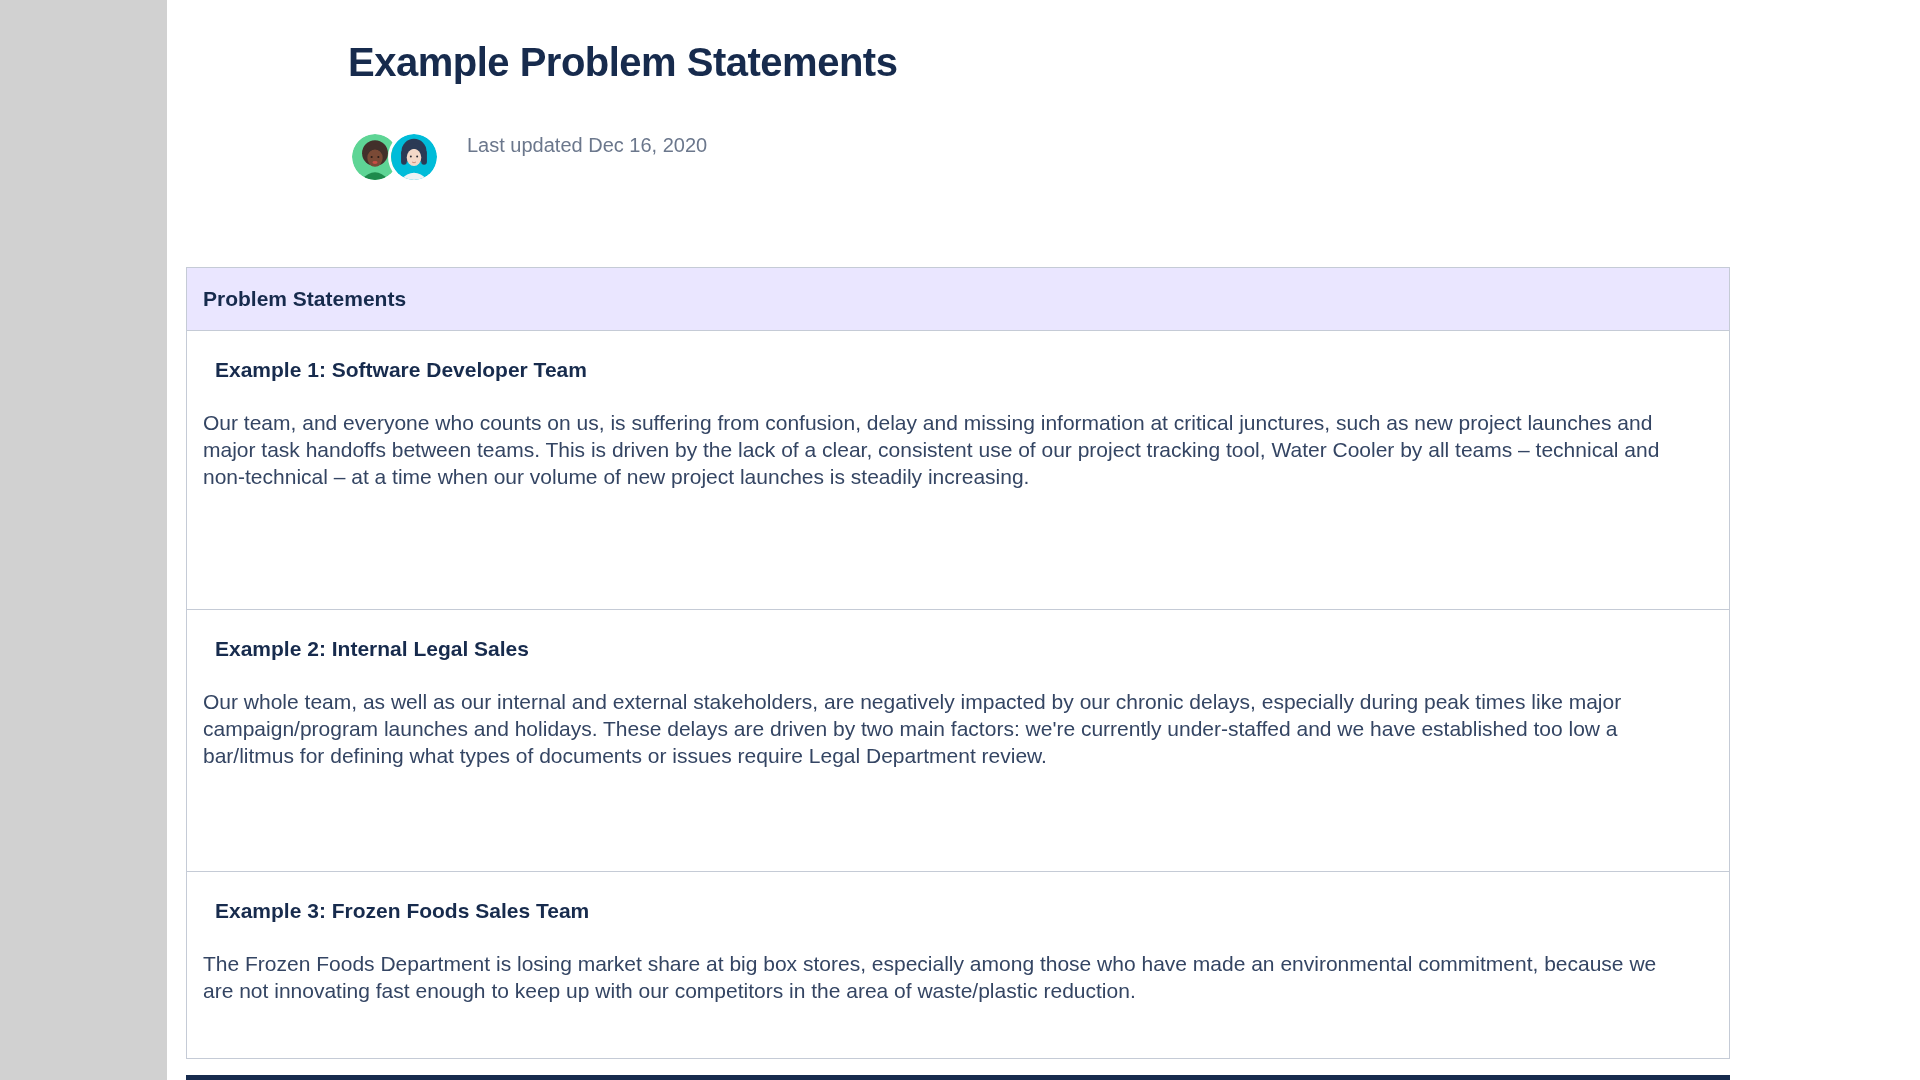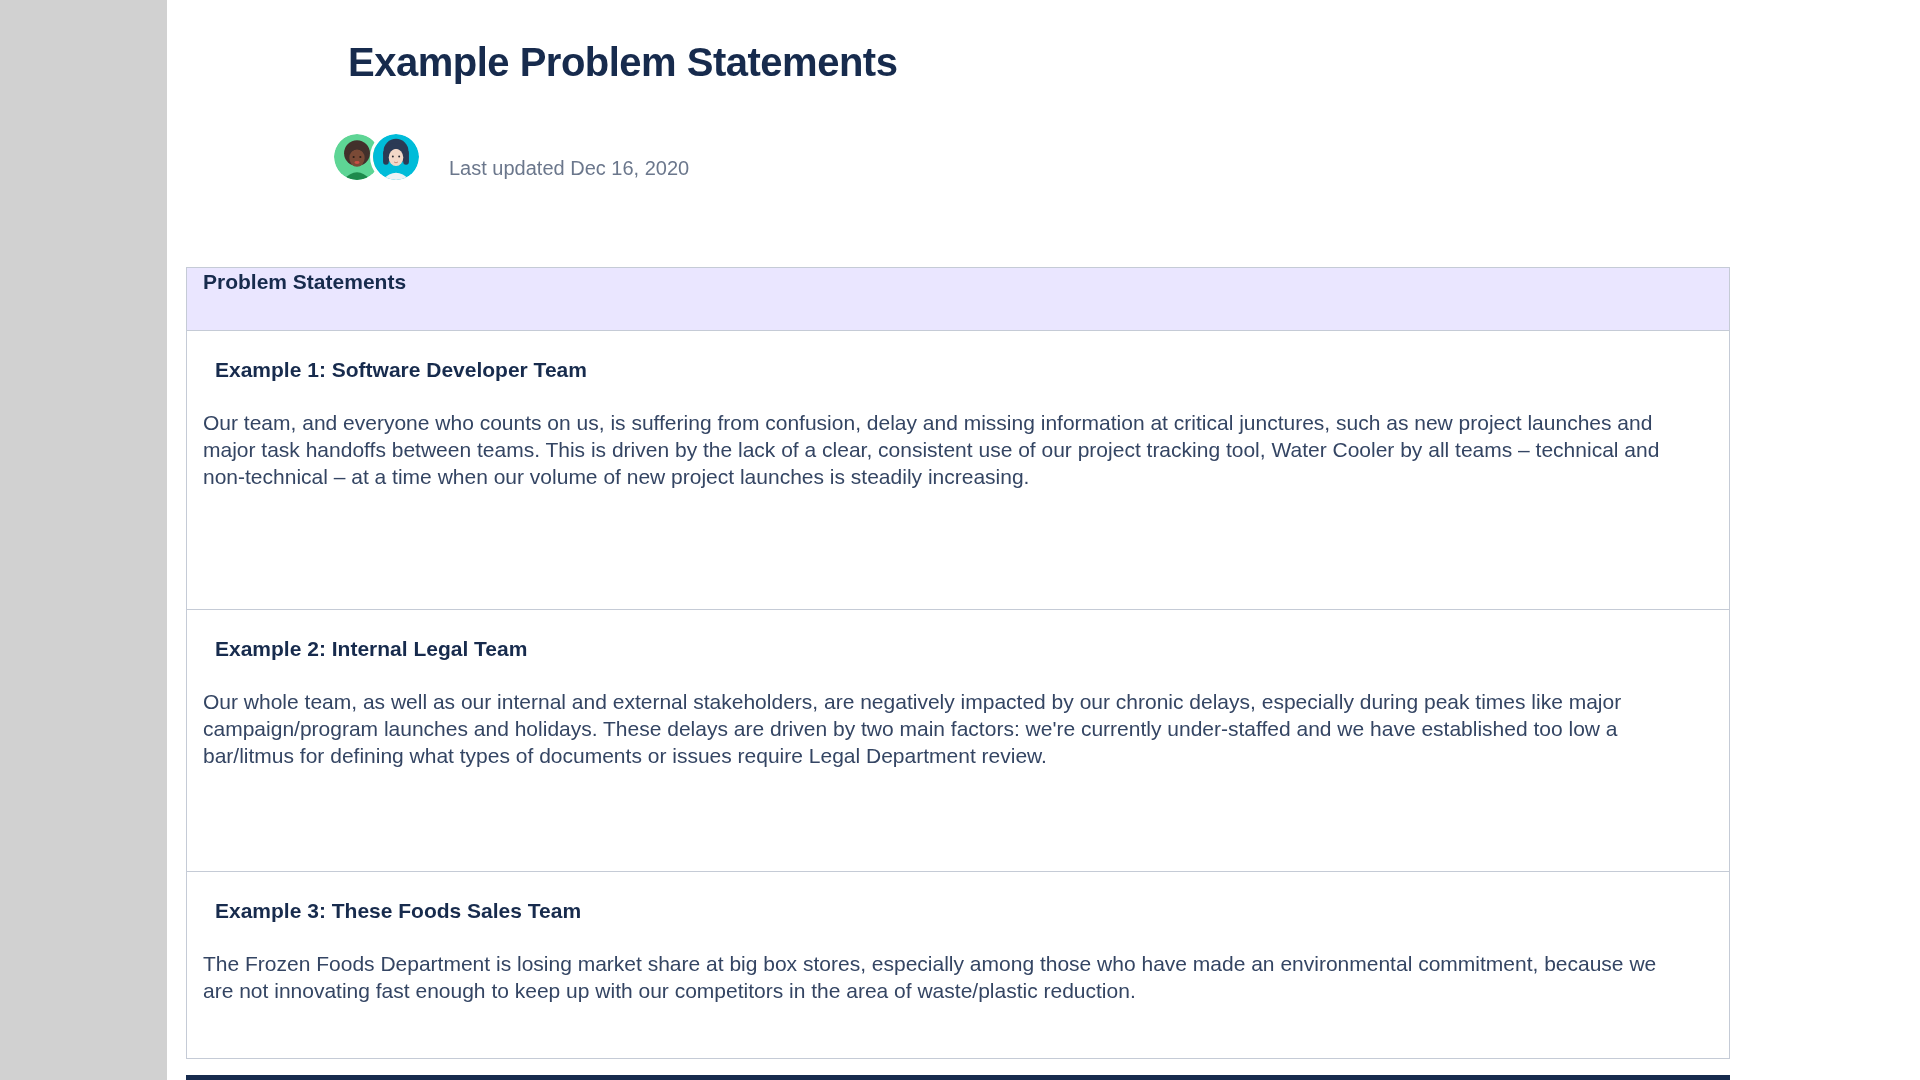--- a/index.html
+++ b/index.html
@@ -18,22 +18,22 @@
     position:absolute; left:167px; top:0; width:1789px; height:1080px;
     background:var(--page-bg);
   }
   .page-title{
     position:absolute; left:181px; top:40px;
     font-size:40px; font-weight:600; letter-spacing:-0.5px;
     color:var(--title-text);
     white-space:nowrap;
   }
   .byline{
-    position:absolute; left:167px; top:134px;
-    display:flex; align-items:flex-end;
+    position:absolute; left:185px; top:134px;
+    display:flex; align-items:flex-start;
   }
   .avatars{display:flex; align-items:center;}
   .avatar{
     width:46px; height:46px; border-radius:50%;
     display:inline-block; position:relative;
   }
   .avatar svg{display:block; border-radius:50%;}
   .avatar.second{margin-left:-7px; box-shadow:0 0 0 3px #fff; z-index:2;}
   .last-updated{
     margin-left:30px; font-size:20px; color:var(--muted-text); white-space:nowrap;
@@ -42,21 +42,21 @@
     position:absolute; left:19px; top:267px; width:1544px;
     border-collapse:collapse; table-layout:fixed;
     background:var(--page-bg);
   }
   .content-table th, .content-table td{
     border:1px solid var(--table-border);
     text-align:left; vertical-align:top;
   }
   .content-table th{
     background:var(--table-header-bg);
-    padding:2px 16px; height:63px;
+    padding:19px 16px; height:63px;
     font-size:21px; font-weight:bold; color:var(--title-text);
   }
   .content-table td{padding:26px 40px 28px 16px;}
   tr.r1 td{height:279px;} tr.r2 td{height:262px;} tr.r3 td{height:187px;}
   .cell-heading{
     font-size:21px; font-weight:bold; color:var(--title-text); line-height:26px;margin-left:12px;
   }
   .cell-body{
     margin-top:26px; font-size:21px; line-height:27px; color:var(--body-text);
   }
@@ -126,27 +126,27 @@
     </thead>
     <tbody>
       <tr class="r1">
         <td>
           <p class="cell-heading">Example 1: Software Developer Team</p>
           <p class="cell-body">Our team, and everyone who counts on us, is suffering from confusion, delay and missing information at critical junctures, such as new project launches and major task handoffs between teams. This is driven by the lack of a clear, consistent use of our project tracking tool, Water Cooler by all teams – technical and non-technical – at a time when our volume of new project launches is steadily increasing.</p>
         </td>
       </tr>
       <tr class="r2">
         <td>
-          <p class="cell-heading">Example 2: Internal Legal Team</p>
+          <p class="cell-heading">Example 2: Internal Legal Sales</p>
           <p class="cell-body">Our whole team, as well as our internal and external stakeholders, are negatively impacted by our chronic delays, especially during peak times like major campaign/program launches and holidays. These delays are driven by two main factors: we're currently under-staffed and we have established too low a bar/litmus for defining what types of documents or issues require Legal Department review.</p>
         </td>
       </tr>
       <tr class="r3">
         <td>
-          <p class="cell-heading">Example 3: These Foods Sales Team</p>
+          <p class="cell-heading">Example 3: Frozen Foods Sales Team</p>
           <p class="cell-body">The Frozen Foods Department is losing market share at big box stores, especially among those who have made an environmental commitment, because we are not innovating fast enough to keep up with our competitors in the area of waste/plastic reduction.</p>
         </td>
       </tr>
     </tbody>
   </table>
 
   <div class="next-section-edge"></div>
 
 </div>
 

